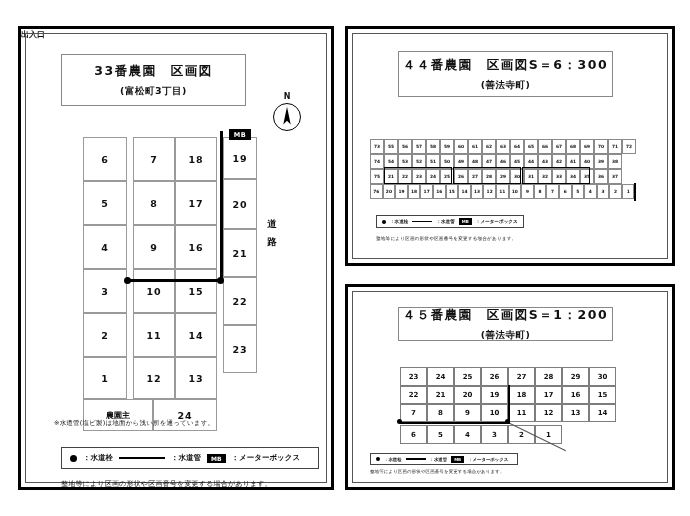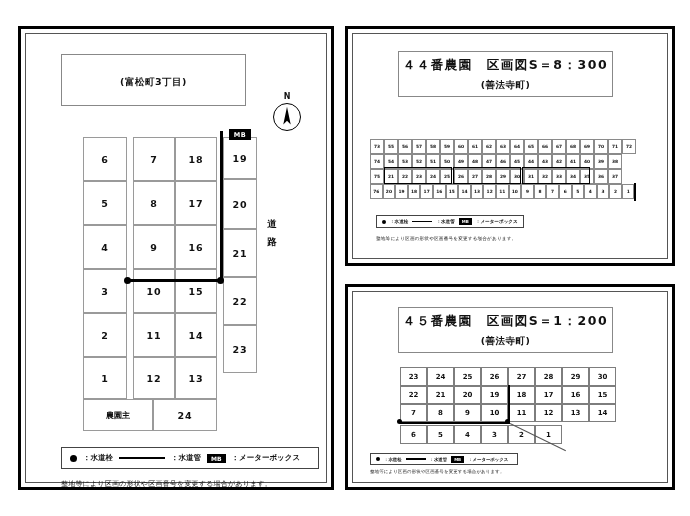--- a/index.html
+++ b/index.html
@@ -64,38 +64,39 @@
   #legend44{position:absolute;left:28px;top:186px;width:148px;height:13px;
             border:1px solid #444;box-sizing:border-box;display:flex;align-items:center;
             gap:4px;padding:0 5px;font-size:4.6px;font-weight:bold;}
   .lg-dot-s{width:4px;height:4px;background:#000;border-radius:50%;display:inline-block;}
   .lg-line-s{width:20px;height:1.6px;background:#000;display:inline-block;}
   .lg-mb-s{background:#000;color:#fff;font-size:4px;padding:1px 3px;font-weight:bold;}
   #note44{left:28px;top:206px;width:250px;font-size:4.6px;}
 
   
   #panel-45{left:345px;top:284px;width:330px;height:206px;}
-  #title45{left:50px;top:20px;width:215px;height:46px;}
+  #title45{left:50px;top:20px;width:215px;height:34px;}
   #grid45{position:absolute;left:52px;top:80px;}
   .g2{border:1px solid #7d7d7d;box-sizing:border-box;background:#fff;
       display:flex;align-items:center;justify-content:center;font-size:7px;
       font-weight:bold;color:#111;}
   #legend45{position:absolute;left:22px;top:166px;width:148px;height:12px;
             border:1px solid #444;box-sizing:border-box;display:flex;align-items:center;
             gap:4px;padding:0 5px;font-size:4.4px;font-weight:bold;}
   #note45{left:22px;top:182px;width:250px;font-size:4.4px;}
   .diag{position:absolute;height:1.2px;background:#555;transform-origin:left center;}
 </style>
 </head>
 <body>
 
 <div class="panel" id="panel-33">
   <div class="panel-inner"></div>
 
   <div class="title-box" id="title33">
+    <div class="t-main">33番農園　区画図</div>
     <div class="t-sub">(富松町3丁目)</div>
   </div>
 
   <div class="compass" id="compass33">
     <div class="n">N</div>
     <div class="ring">
       <svg viewBox="0 0 28 28">
         <polygon points="14,3 18,22 14,18 10,22" fill="#000"></polygon>
       </svg>
     </div>
@@ -136,41 +137,43 @@
     <div class="pipe" style="left:44px;top:142px;width:96px;height:3px;"></div>
     <div class="dot" style="left:41px;top:140px;"></div>
     <div class="dot" style="left:134px;top:140px;"></div>
 
     <div class="cell small" style="left:0;top:262px;width:70px;height:32px;">農園主</div>
     <div class="cell" style="left:70px;top:262px;width:64px;height:32px;">24</div>
     <div class="cell" style="left:140px;top:262px;width:34px;height:32px;border:none;"></div>
   </div>
 
   <div class="sidelabel" id="road33">道路</div>
+  <div id="exit33">出入口</div>
 
   <div class="note" id="note33a">
+    <div>※水道管(塩ビ製)は地面から浅い所を通っています。</div>
   </div>
 
   <div id="legend33">
     <span class="lg-dot"></span>
     <span>：水道栓</span>
     <span class="lg-line"></span>
     <span>：水道管</span>
     <span class="lg-mb">MB</span>
     <span>：メーターボックス</span>
   </div>
 
   <div class="note" id="note33b">整地等により区画の形状や区画番号を変更する場合があります。</div>
 </div>
 
 <div class="panel" id="panel-44">
   <div class="panel-inner"></div>
 
   <div class="title-box" id="title44">
-    <div class="t-main">４４番農園　区画図S＝8：300</div>
+    <div class="t-main">４４番農園　区画図S＝6：300</div>
     <div class="t-sub">(善法寺町)</div>
   </div>
 
   <div id="grid44">
     <div class="r" id="r44-1" style="top:0;left:0;">
         <div class="g" style="width: 14px; height: 15px;">73</div>
         <div class="g" style="width: 14px; height: 15px;">55</div>
         <div class="g" style="width: 14px; height: 15px;">56</div>
         <div class="g" style="width: 14px; height: 15px;">57</div>
         <div class="g" style="width: 14px; height: 15px;">58</div>

